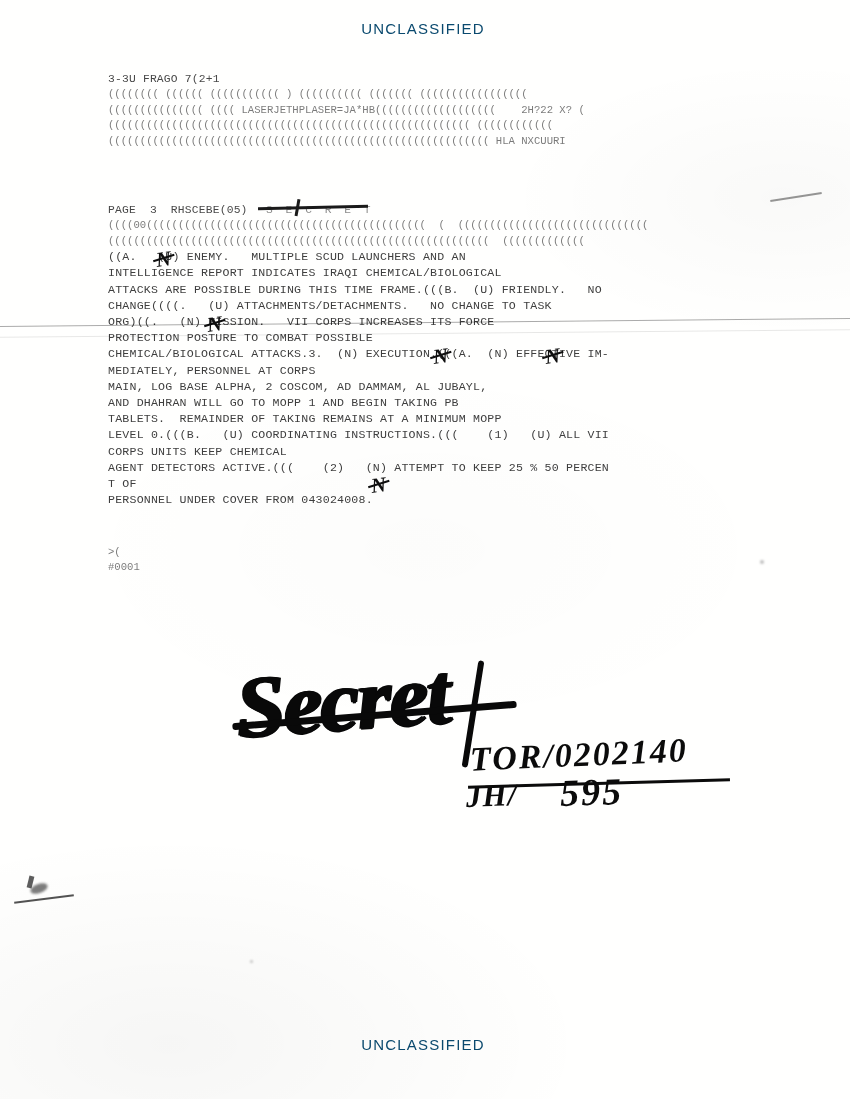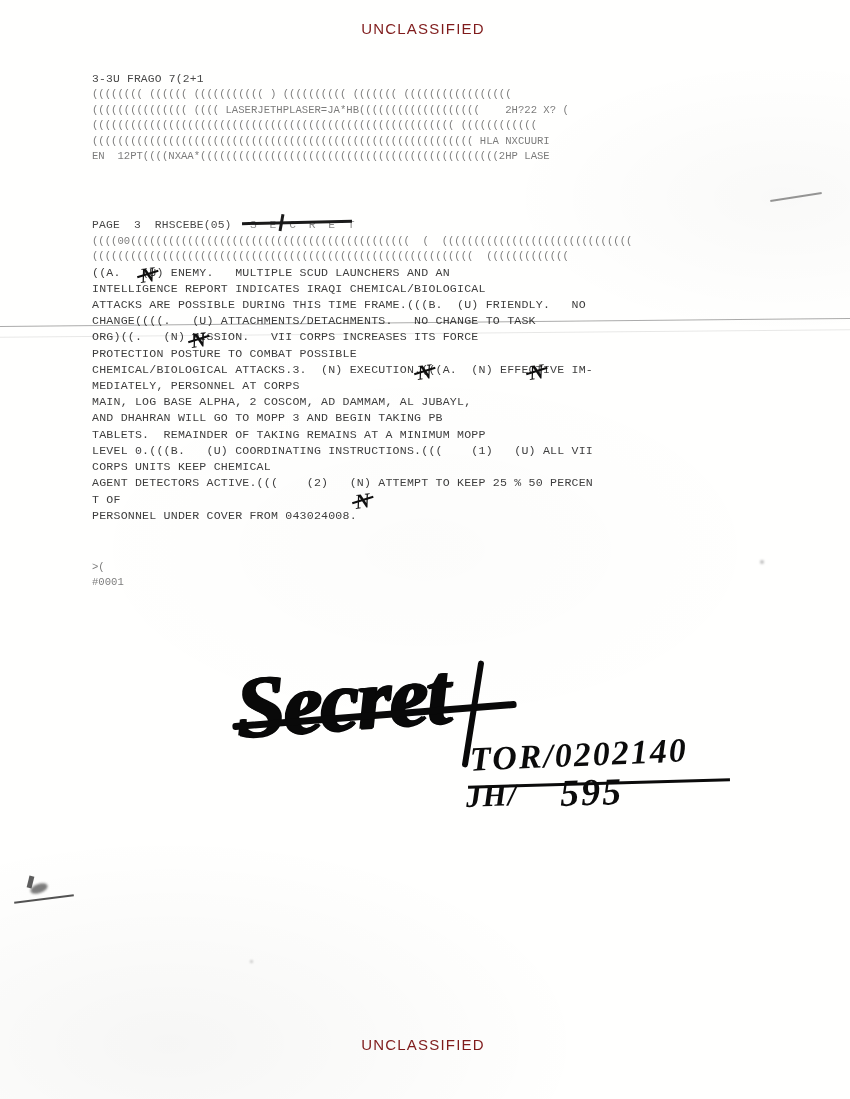--- a/index.html
+++ b/index.html
@@ -29,29 +29,29 @@
       radial-gradient(ellipse 500px 260px at 50% 50%, rgba(0,0,0,0.012), rgba(0,0,0,0) 75%);
   }
   .classification {
     position: absolute;
     left: 0;
     right: 4px;
     text-align: center;
     font-family: "Liberation Sans", sans-serif;
     font-size: 15px;
     letter-spacing: 1.2px;
-    color: #7f1d1d;
+    color: #0c4a6e;
     font-weight: 400;
   }
   .classification.top { top: 20px; }
   .classification.bottom { bottom: 46px; }
 
   .doc-body {
     position: absolute;
-    left: 92px;
+    left: 108px;
     top: 72px;
     width: 640px;
   }
   .tline {
     font-family: "Liberation Mono", monospace;
     font-size: 11.3px;
     line-height: 15.4px;
     color: #2b2b2b;
     white-space: pre;
     letter-spacing: 0.2px;
@@ -230,21 +230,20 @@
 
   <div class="doc-body">
 
     
     <div>
       <div class="tline">3-3U FRAGO 7(2+1</div>
       <div class="tline faint">(((((((( (((((( ((((((((((( ) (((((((((( ((((((( (((((((((((((((((</div>
       <div class="tline faint">((((((((((((((( (((( LASERJETHPLASER=JA*HB(((((((((((((((((((    2H?22 X? (</div>
       <div class="tline faint">((((((((((((((((((((((((((((((((((((((((((((((((((((((((( ((((((((((((</div>
       <div class="tline faint">(((((((((((((((((((((((((((((((((((((((((((((((((((((((((((( HLA NXCUURI</div>
-      <div class="tline faint">EN  12PT((((NXAA*(((((((((((((((((((((((((((((((((((((((((((((((2HP LASE</div>
     </div>
 
     <div class="gap-lg"></div>
     <div class="gap-sm"></div>
 
     
     <div class="struck">
       <span class="tline" style="display:inline-block;">PAGE  3  RHSCEBE(05)</span>
       <span class="tline" style="display:inline-block; margin-left:14px; letter-spacing:3px; opacity:0.55;">S E C R E T</span>
       <span class="strike"></span>
@@ -258,21 +257,21 @@
     <div style="position:relative;">
       <div class="tline body">((A.   (U) ENEMY.   MULTIPLE SCUD LAUNCHERS AND AN</div>
       <div class="tline body">INTELLIGENCE REPORT INDICATES IRAQI CHEMICAL/BIOLOGICAL</div>
       <div class="tline body">ATTACKS ARE POSSIBLE DURING THIS TIME FRAME.(((B.  (U) FRIENDLY.   NO</div>
       <div class="tline body">CHANGE((((.   (U) ATTACHMENTS/DETACHMENTS.   NO CHANGE TO TASK</div>
       <div class="tline body">ORG)((.   (N) MISSION.   VII CORPS INCREASES ITS FORCE</div>
       <div class="tline body">PROTECTION POSTURE TO COMBAT POSSIBLE</div>
       <div class="tline body">CHEMICAL/BIOLOGICAL ATTACKS.3.  (N) EXECUTION.(((A.  (N) EFFECTIVE IM-</div>
       <div class="tline body">MEDIATELY, PERSONNEL AT CORPS</div>
       <div class="tline body">MAIN, LOG BASE ALPHA, 2 COSCOM, AD DAMMAM, AL JUBAYL,</div>
-      <div class="tline body">AND DHAHRAN WILL GO TO MOPP 3 AND BEGIN TAKING PB</div>
+      <div class="tline body">AND DHAHRAN WILL GO TO MOPP 1 AND BEGIN TAKING PB</div>
       <div class="tline body">TABLETS.  REMAINDER OF TAKING REMAINS AT A MINIMUM MOPP</div>
       <div class="tline body">LEVEL 0.(((B.   (U) COORDINATING INSTRUCTIONS.(((    (1)   (U) ALL VII</div>
       <div class="tline body">CORPS UNITS KEEP CHEMICAL</div>
       <div class="tline body">AGENT DETECTORS ACTIVE.(((    (2)   (N) ATTEMPT TO KEEP 25 % 50 PERCEN</div>
       <div class="tline body">T OF</div>
       <div class="tline body">PERSONNEL UNDER COVER FROM 043024008.</div>
 
       <span class="nmark" style="left:48px; top:-2px;">N</span>
       <span class="nmark" style="left:99px; top:63px;">N</span>
       <span class="nmark" style="left:325px; top:95px;">N</span>

